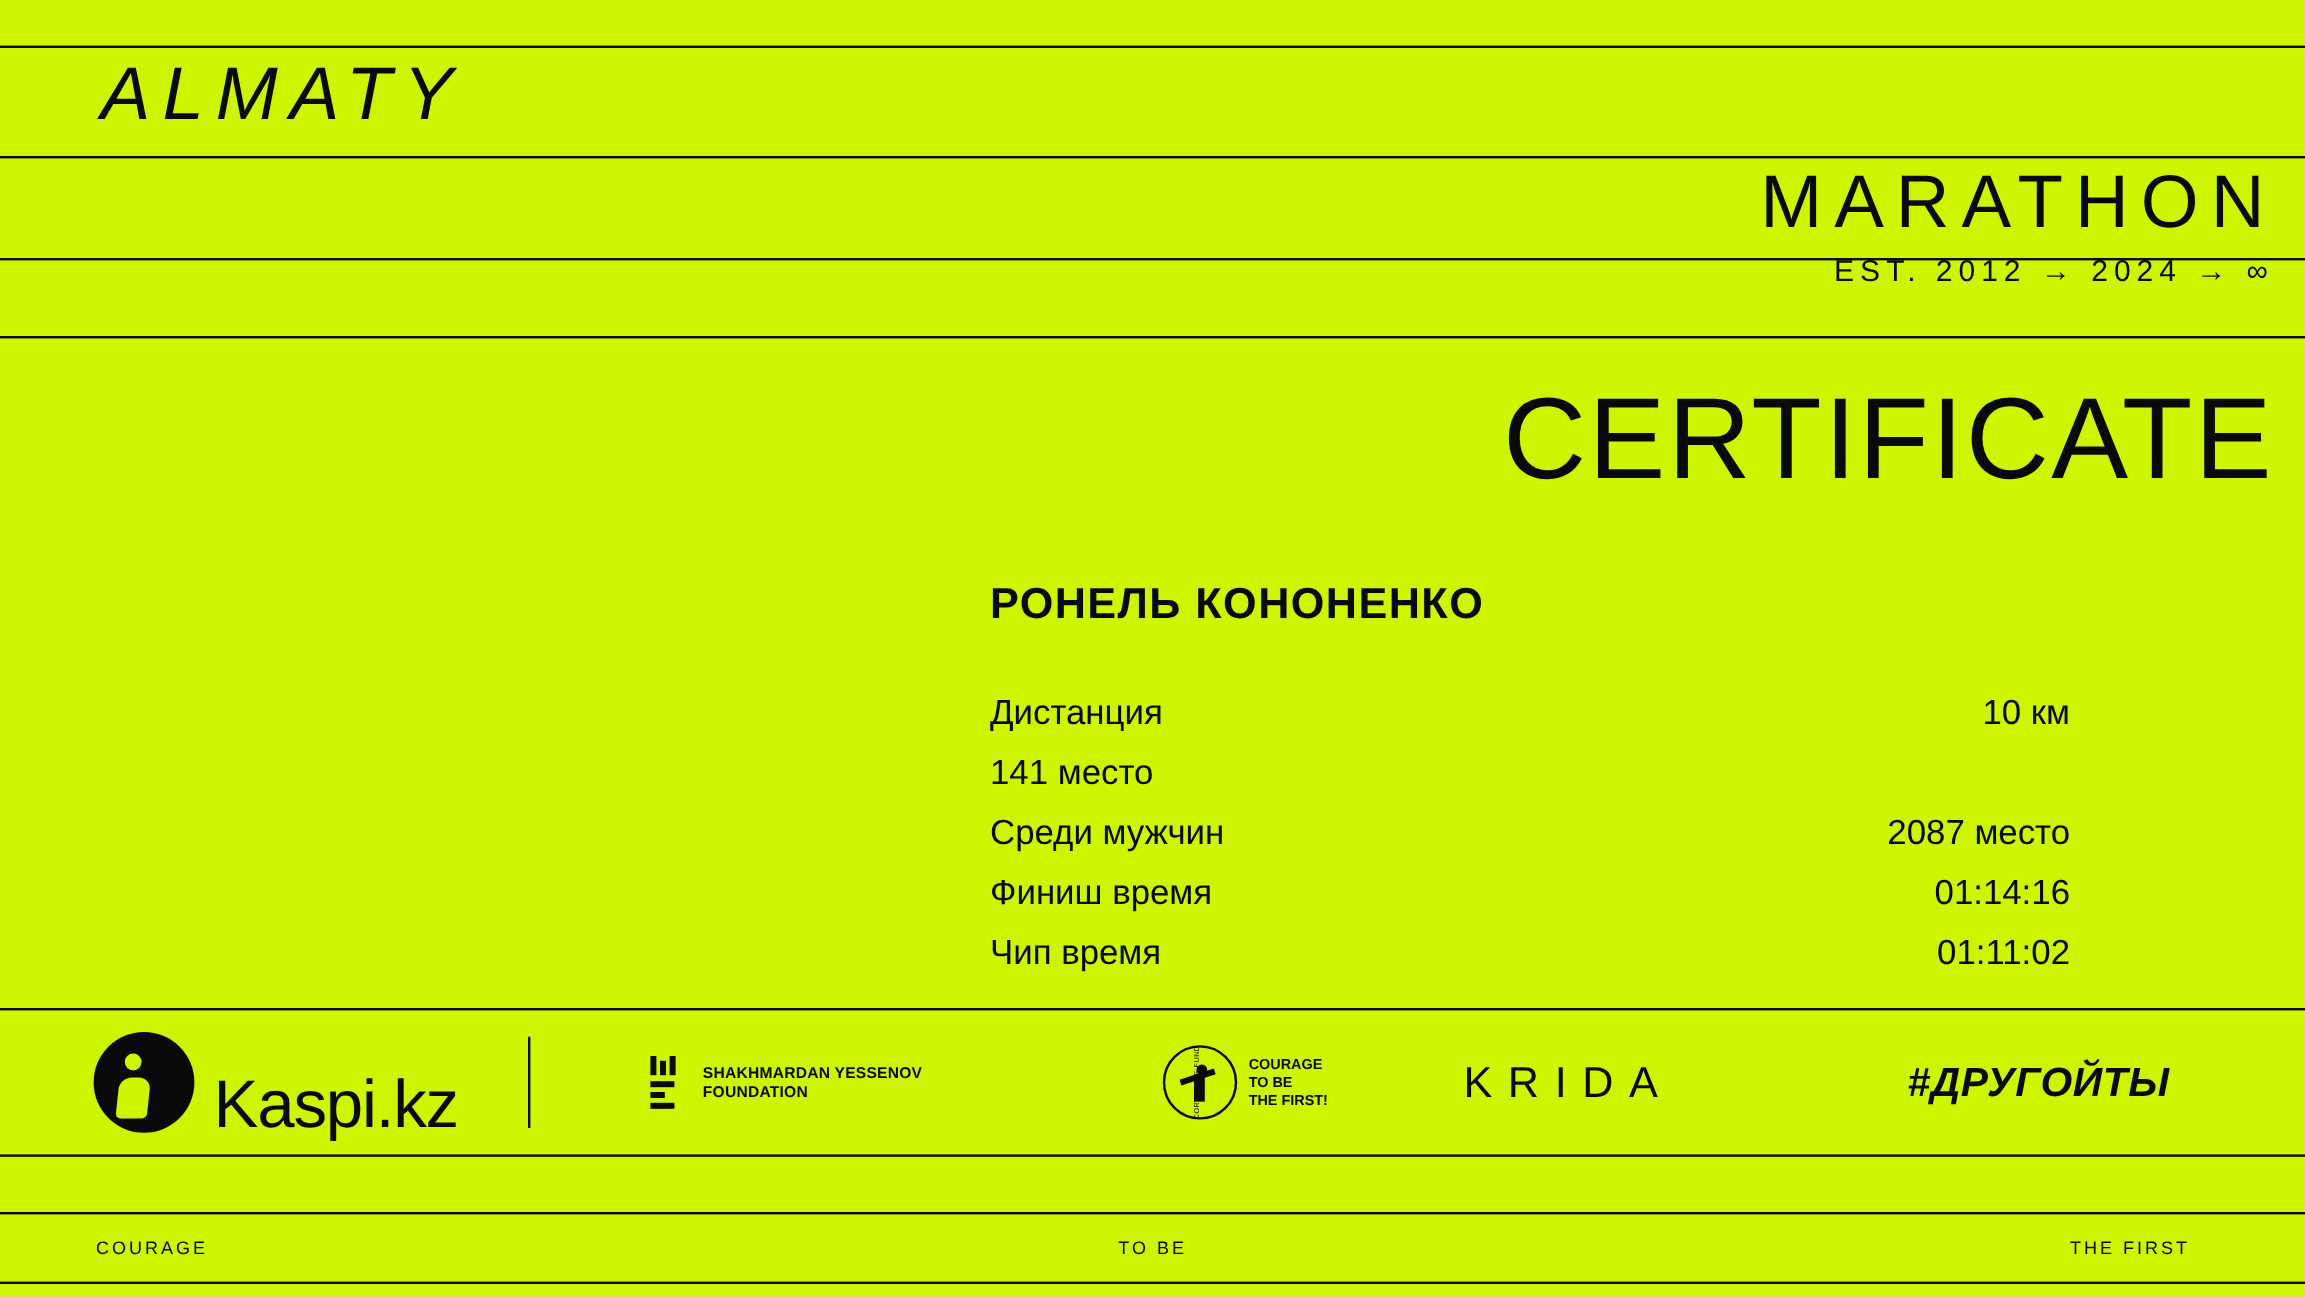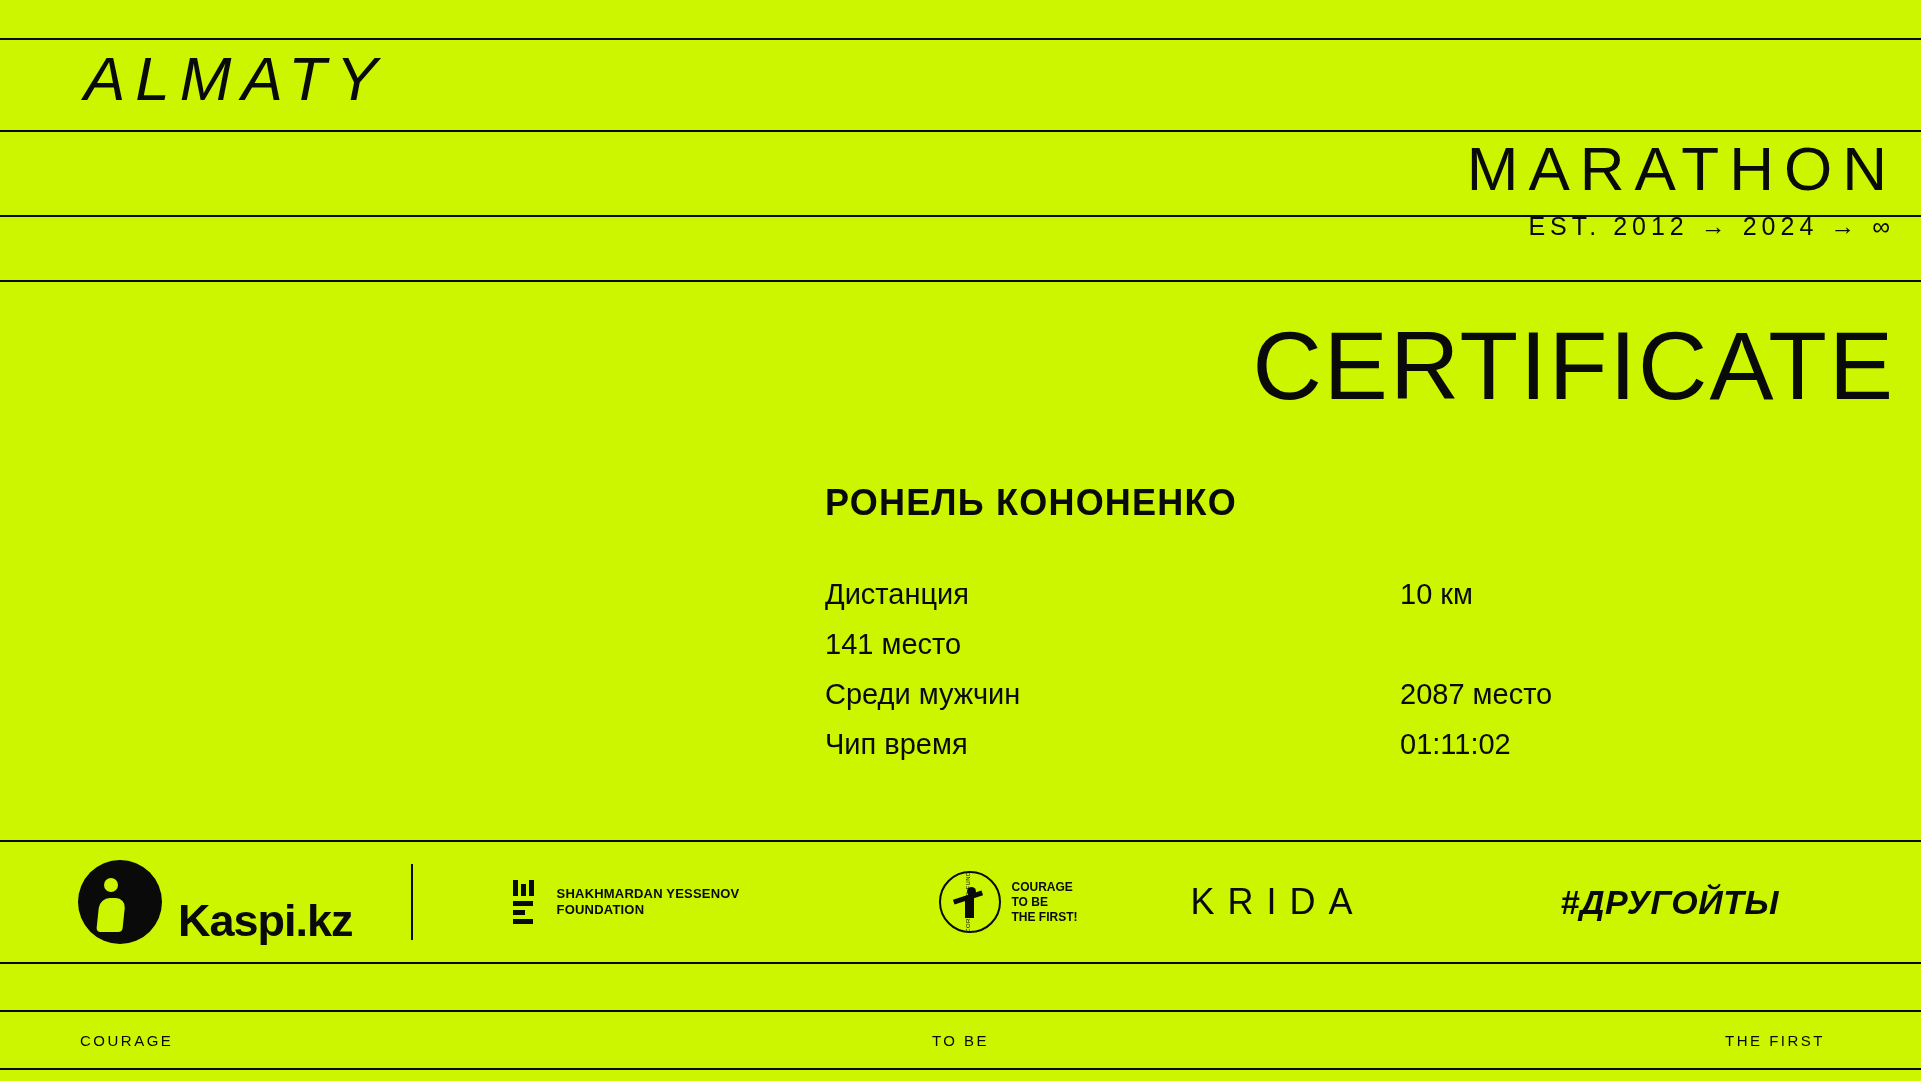--- a/index.html
+++ b/index.html
@@ -106,20 +106,21 @@
   .results {
     position: absolute;
     left: 825px;
     top: 580px;
     width: 900px;
   }
   .result-row {
     display: flex;
     align-items: baseline;
     height: 50px;
+    justify-content: space-between;
   }
   .result-label {
     width: 575px;
     font-size: 29px;
     line-height: 1;
     white-space: nowrap;
   }
   .result-value {
     font-size: 29px;
     line-height: 1;
@@ -167,22 +168,22 @@
     position: absolute;
     left: 20px;
     top: 38px;
     width: 26px;
     height: 34px;
     background: #ccf500;
     border-radius: 10px 10px 4px 4px;
     transform: skewX(-6deg);
   }
   .kaspi-word {
-    font-size: 45px;
-    font-weight: 700;
+    font-size: 56px;
+    font-weight: 400;
     letter-spacing: -1px;
     line-height: 1;
     margin-top: 36px;
   }
   .divider-v {
     width: 2px;
     height: 76px;
     background: #0a0a0a;
     margin-left: 58px;
   }
@@ -329,20 +330,24 @@
     <div class="result-row">
       <div class="result-label">Дистанция</div>
       <div class="result-value">10 км</div>
     </div>
     <div class="result-row">
       <div class="result-value">141 место</div>
     </div>
     <div class="result-row">
       <div class="result-label">Среди мужчин</div>
       <div class="result-value">2087 место</div>
+    </div>
+    <div class="result-row">
+      <div class="result-label">Финиш время</div>
+      <div class="result-value">01:14:16</div>
     </div>
     <div class="result-row">
       <div class="result-label">Чип время</div>
       <div class="result-value">01:11:02</div>
     </div>
   </div>
 
   <div class="sponsors">
 
     <div class="sponsor sponsor-kaspi">

